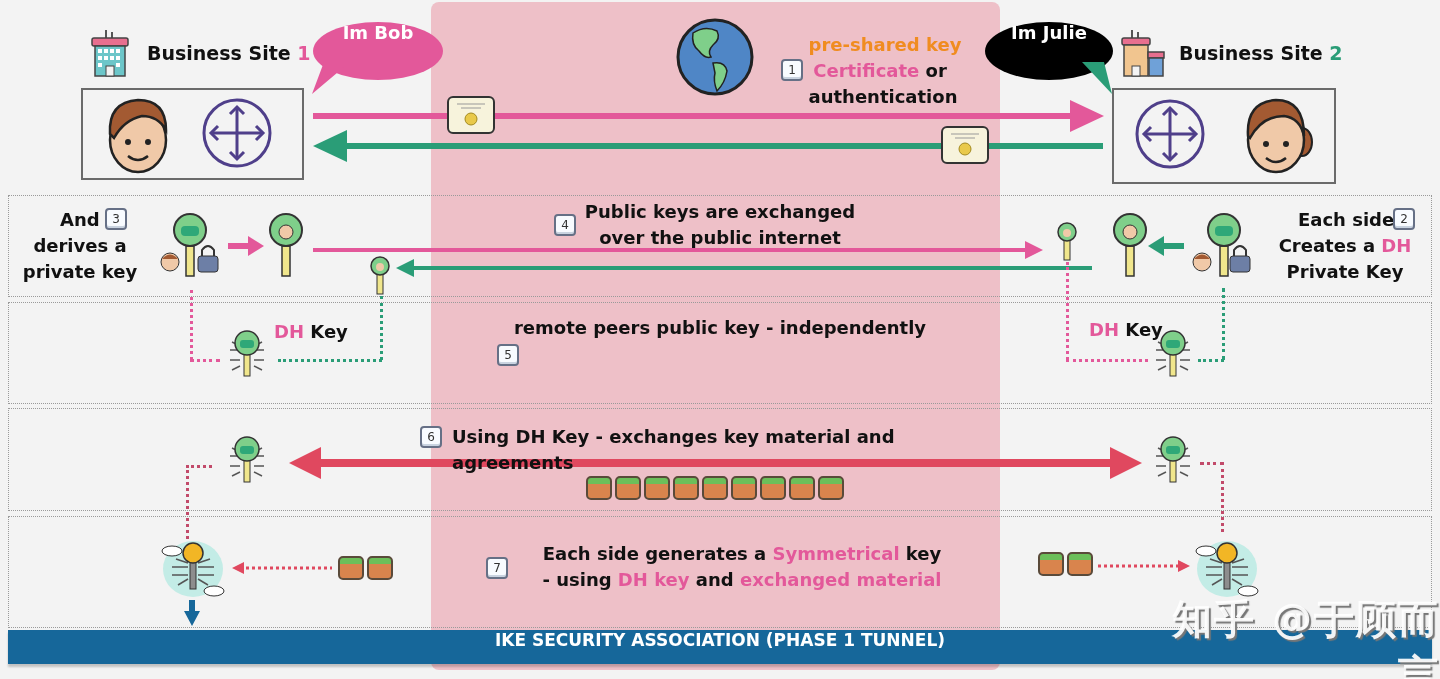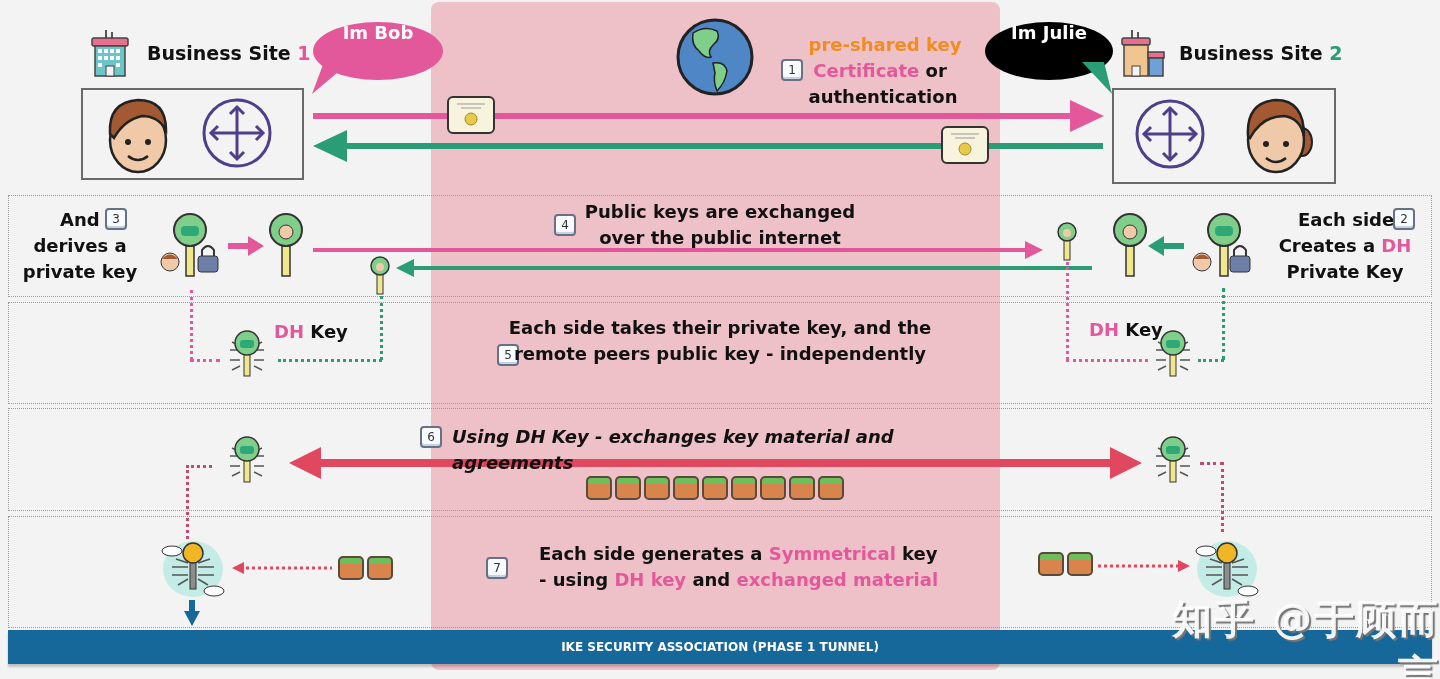--- a/index.html
+++ b/index.html
@@ -11,21 +11,21 @@
   .orange { color: #f08c20; }
   .teal { color: #2a9d77; }
   .center-band { left: 431px; top: 2px; width: 569px; height: 668px; background: #eec0c8; border-radius: 8px; }
   .row-box { border: 1.5px dotted #9a9a9a; }
   .site-title { font-size: 19px; font-weight: bold; }
   .site-box { border: 2px solid #6a6a6a; background: #f3f3f3; }
   .bubble { border-radius: 50%; color: #fff; font-weight: bold; font-size: 18px; display: flex; justify-content: center; }
   .step { display: inline-flex; align-items: center; justify-content: center; width: 22px; height: 22px; border: 2px solid #667086; border-radius: 4px; background: #f8fbff; font-size: 12px; color: #333; font-weight: normal; box-shadow: inset 0 -2px 0 #c9d3e0; }
   .txt { font-size: 18px; font-weight: bold; line-height: 26px; text-align: center; }
   .line { height: 6px; }
-  .footer-bar { left: 8px; top: 630px; width: 1424px; height: 34px; background: #16679a; color: #fff; font-weight: bold; font-size: 12px; display:flex; align-items:center; justify-content:center; box-shadow: 0 3px 2px rgba(0,0,0,0.2); }
+  .footer-bar { left: 8px; top: 630px; width: 1424px; height: 34px; background: #16679a; color: #fff; font-weight: bold; font-size: 17px; display:flex; justify-content:center; box-shadow: 0 3px 2px rgba(0,0,0,0.2); }
   .watermark { font-size: 40px; color: rgba(255,255,255,0.92); text-shadow: 2px 2px 1px #777; font-weight: bold; letter-spacing: 2px; }
   .dotv { width: 0; border-left: 3px dotted; }
   .doth { height: 0; border-top: 3px dotted; }
   .brick { width: 26px; height: 24px; border: 2px solid #5a4a3a; border-radius: 5px; background: linear-gradient(#6cbf5a 0 30%, #d9844d 30% 100%); display: inline-block; margin-right: 3px; }
 </style>
 </head>
 <body>
 
 <div class="abs center-band"></div>
 
@@ -251,21 +251,20 @@
       <path d="M40 40 L32 36"></path>
     </g>
   <rect x="22" y="22" width="6" height="24" fill="#f0e68c" stroke="#333"></rect>
   <circle cx="25" cy="13" r="12" fill="#7fcf8a" stroke="#333" stroke-width="1.5"></circle>
     <rect x="18" y="10" width="14" height="8" rx="3" fill="#2fa878"></rect>
 </svg>
 <div class="abs bold" style="left:274px;top:321px;font-size:18px;"><span class="pink">DH</span><span> Key</span></div>
 
 <span class="abs step" style="left:497px;top:344px">5</span>
 <div class="abs txt" style="left:480px;top:315px;width:480px;">
-  <div>Each side takes their private key, and the</div>
   <div>remote peers public key - independently</div>
 </div>
 
 <div class="abs bold" style="left:1089px;top:319px;font-size:18px;"><span class="pink">DH</span><span> Key</span></div>
 <div class="abs dotv" style="left:1066px;top:262px;height:98px;border-color:#e3589a;"></div>
 <div class="abs doth" style="left:1066px;top:359px;width:82px;border-color:#e3589a;"></div>
 <div class="abs dotv" style="left:1222px;top:288px;height:72px;border-color:#2a9d77;"></div>
 <div class="abs doth" style="left:1198px;top:359px;width:26px;border-color:#2a9d77;"></div>
 <svg class="abs" style="left:1148px;top:330px" width="50" height="48" viewBox="0 0 50 48">
   <g stroke="#555" stroke-width="1.5" fill="none">
@@ -298,21 +297,21 @@
   <circle cx="25" cy="13" r="12" fill="#7fcf8a" stroke="#333" stroke-width="1.5"></circle>
     <rect x="18" y="10" width="14" height="8" rx="3" fill="#2fa878"></rect>
 </svg>
 <div class="abs dotv" style="left:186px;top:465px;height:80px;border-color:#c24a6a;"></div>
 <div class="abs doth" style="left:186px;top:465px;width:26px;border-color:#c24a6a;"></div>
 
 <svg class="abs" style="left:289px;top:447px" width="853" height="32">
   <polygon points="0,16 32,0 32,12 821,12 821,0 853,16 821,32 821,20 32,20 32,32" fill="#e0485f"></polygon>
 </svg>
 <span class="abs step" style="left:420px;top:426px">6</span>
-<div class="abs txt" style="left:452px;top:424px;width:560px;text-align:left;font-style:italic;">Using DH Key - exchanges key material and agreements</div>
+<div class="abs txt" style="left:452px;top:424px;width:560px;text-align:left;">Using DH Key - exchanges key material and agreements</div>
 <div class="abs" style="left:586px;top:476px;">
   <span class="brick"></span><span class="brick"></span><span class="brick"></span><span class="brick"></span><span class="brick"></span><span class="brick"></span><span class="brick"></span><span class="brick"></span><span class="brick"></span>
 </div>
 
 <svg class="abs" style="left:1148px;top:436px" width="50" height="48" viewBox="0 0 50 48">
   <g stroke="#555" stroke-width="1.5" fill="none">
       <path d="M8 20 H18"></path>
       <path d="M8 30 H18"></path>
       <path d="M32 20 H42"></path>
       <path d="M32 30 H42"></path>
@@ -349,21 +348,21 @@
     <rect x="5" y="0" width="6" height="12" fill="#16679a"></rect>
     <polygon points="0,11 16,11 8,26" fill="#16679a"></polygon>
   </svg>
 <svg class="abs" style="left:232px;top:560px" width="100" height="16">
   <polygon points="0,8 12,2 12,14" fill="#e0485f"></polygon>
   <line x1="14" y1="8" x2="100" y2="8" stroke="#e0485f" stroke-width="3" stroke-dasharray="3,3"></line>
 </svg>
 <div class="abs" style="left:338px;top:556px;"><span class="brick"></span><span class="brick"></span></div>
 
 <span class="abs step" style="left:486px;top:557px">7</span>
-<div class="abs txt" style="left:539px;top:541px;width:440px;text-align:left;">
+<div class="abs txt" style="left:522px;top:541px;width:440px;text-align:center;">
   <div><span>Each side generates a </span><span class="pink">Symmetrical</span><span> key</span></div>
   <div><span>- using </span><span class="pink">DH key</span><span> and </span><span class="pink">exchanged material</span></div>
 </div>
 
 <div class="abs" style="left:1038px;top:552px;"><span class="brick"></span><span class="brick"></span></div>
 <svg class="abs" style="left:1098px;top:558px" width="92" height="16">
   <line x1="0" y1="8" x2="80" y2="8" stroke="#e0485f" stroke-width="3" stroke-dasharray="3,3"></line>
   <polygon points="92,8 80,2 80,14" fill="#e0485f"></polygon>
 </svg>
 <svg class="abs" style="left:1192px;top:537px" width="70" height="62" viewBox="0 0 70 62">

